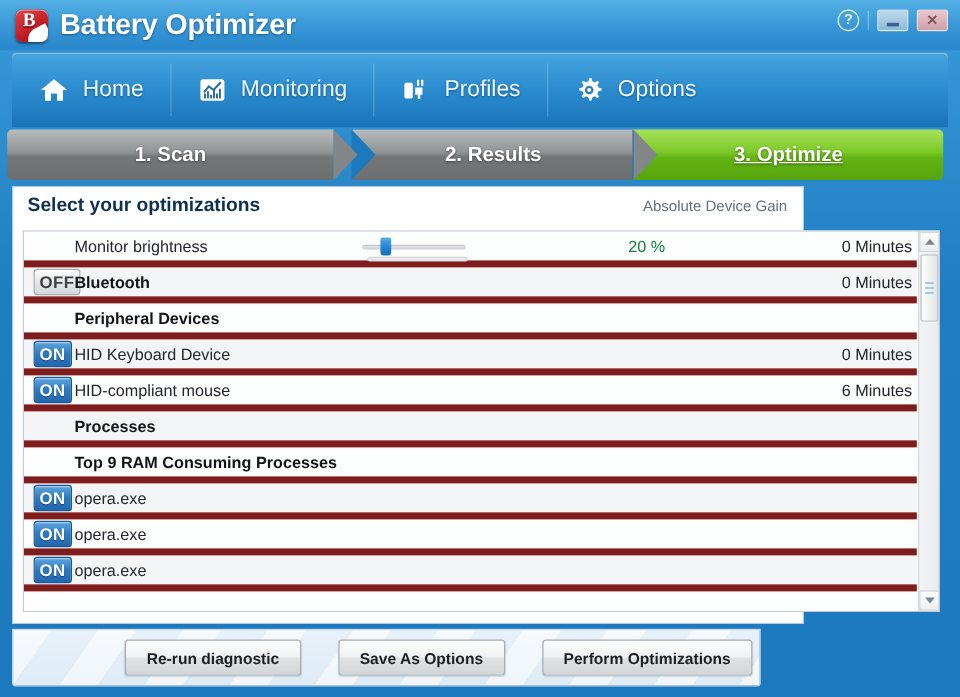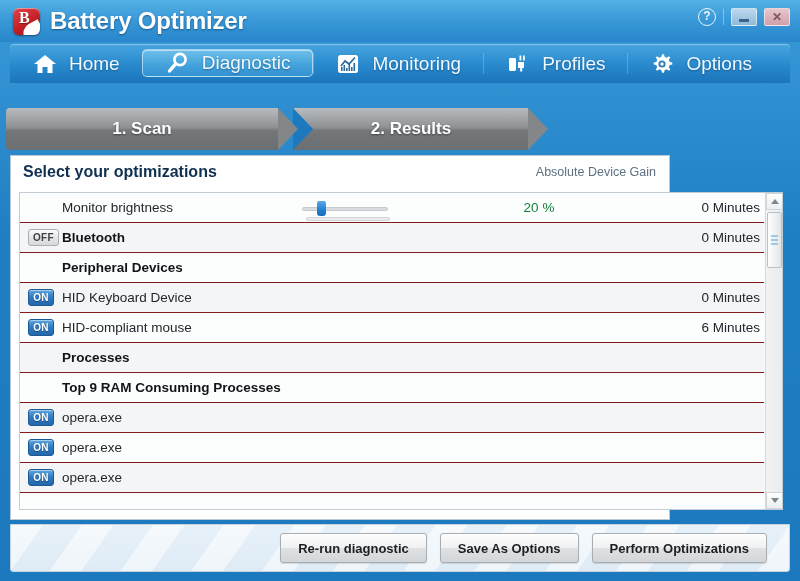--- a/index.html
+++ b/index.html
@@ -78,21 +78,21 @@
     color:#2c5f86; font-size:12px; font-weight:bold;
     cursor:pointer;
   }
   .btn-min { background: linear-gradient(180deg,#bcd9ef,#8fb9d8); }
   .btn-min i { display:block; width:10px; height:3px; background:#39658a; margin-top:7px; }
   .btn-close { background: linear-gradient(180deg,#e7c7cd,#cfa0a8); color:#7e5560; }
 
   
   .nav {
     position: absolute; left: 10px; top: 44px;
-    width: 780px; height: 39px;
+    width: 780px; height: 62px;
     background: linear-gradient(180deg,#47a5de 0%, #2b8ccf 48%, #1b74b9 100%);
     border-radius: 4px 4px 0 0;
     display: flex; align-items: stretch;
     z-index: 4;
     box-shadow: inset 0 1px 0 rgba(255,255,255,.35);
   }
   .navitem {
     display: flex; align-items: center; gap: 11px;
     padding: 0 22px;
     color: #eef8ff; font-size: 19px;
@@ -182,36 +182,36 @@
     position: absolute; left: 8px; top: 36px;
     width: 764px; height: 318px;
     border: 1px solid #c2ccd4;
     background: #fafbfc;
     overflow: hidden;
   }
   .rows { position: absolute; left:0; top:0; right: 18px; bottom:0; }
   .row {
     height: 30px;
     display: flex; align-items: center;
-    border-bottom: 1px solid #7f1d1d;
+    border-bottom: 6px solid #7f1d1d;
     font-size: 13.5px; color: #21262b;
     position: relative;
   }
   .row.alt { background: #f3f5f7; }
   .row.white { background: #fcfdfd; }
   .cell-toggle { width: 42px; padding-left: 8px; flex: 0 0 auto; }
   .cell-label { flex: 1 1 auto; color:#22282d; }
   .cell-label.bold { font-weight: bold; color: #111418; }
   .cell-ctrl { width: 180px; flex: 0 0 auto; display:flex; align-items:center; }
   .cell-pct { width: 130px; flex: 0 0 auto; text-align: center; color:#15803d; }
   .cell-min { width: 160px; flex: 0 0 auto; text-align: right; padding-right: 4px; color:#20262c; }
 
   .badge {
     display: inline-block;
-    font-size: 10px; font-weight: bold; letter-spacing: .3px;
+    font-size: 14px; font-weight: bold; letter-spacing: .3px;
     padding: 2px 4px 2px 4px; min-width: 26px; text-align:center;
     border-radius: 3px; cursor: pointer;
     color: #fff;
   }
   .badge.on {
     background: linear-gradient(180deg,#5ea7de 0%,#2f79c0 50%,#2268ae 100%);
     border: 1px solid #1c5994;
     box-shadow: inset 0 1px 0 rgba(255,255,255,.45);
     text-shadow: 0 1px 1px rgba(0,0,0,.35);
   }
@@ -262,28 +262,28 @@
     display:flex; align-items:center; justify-content:center;
   }
   .vs-thumb i {
     width:7px; height:11px;
     background: repeating-linear-gradient(180deg,#9fc7e6 0 2px, transparent 2px 4px);
   }
 
   
   .footer {
     position: absolute; left: 10px; top: 524px;
-    width: 780px; height: 48px;
+    width: 624px; height: 48px;
     background:
       repeating-linear-gradient(125deg, rgba(255,255,255,.55) 0 26px, rgba(226,238,248,.35) 26px 58px),
       linear-gradient(180deg,#eaf3fa,#dce9f4);
     border: 1px solid #c4d4e0;
     border-radius: 0 0 3px 3px;
     display: flex; align-items: center; justify-content: flex-end;
-    gap: 13px; padding-right: 22px;
+    gap: 31px; padding-right: 6px;
     z-index: 4;
   }
   .fbtn {
     height: 30px; padding: 0 17px;
     background: linear-gradient(180deg,#fdfdfd 0%,#f0f1f2 48%,#dfe1e3 52%,#d3d6d8 100%);
     border: 1px solid #a8adb2; border-radius: 3px;
     font-size: 13px; font-weight: bold; color: #1b2025;
     cursor: pointer;
     box-shadow: inset 0 1px 0 rgba(255,255,255,.85), 0 1px 1px rgba(0,0,0,.12);
     display:flex; align-items:center;
@@ -315,29 +315,20 @@
 
     <div class="navitem">
       <span class="nicon">
         <svg width="26" height="26" viewBox="0 0 26 26">
             <path d="M13 4 L24 13 L20.5 13 L20.5 22 L15.5 22 L15.5 16 L10.5 16 L10.5 22 L5.5 22 L5.5 13 L2 13 Z" fill="#ffffff"></path>
           </svg>
       </span>
       <span>Home</span>
     </div>
 
-    <div class="navitem active">
-      <span class="nicon">
-        <svg width="26" height="26" viewBox="0 0 26 26">
-          <circle cx="15" cy="9.5" r="5.6" fill="none" stroke="#ffffff" stroke-width="2.6"></circle>
-          <line x1="10.6" y1="13.8" x2="4.5" y2="21" stroke="#ffffff" stroke-width="3.4" stroke-linecap="round"></line>
-        </svg>
-      </span>
-      <span>Diagnostic</span>
-    </div>
 
     <div class="navitem">
       <span class="nicon">
         <svg width="26" height="26" viewBox="0 0 26 26">
           <rect x="3" y="4" width="20" height="18" rx="2.5" fill="#ffffff"></rect>
           <polyline points="6,15 10,10 14,13 20,6.5" fill="none" stroke="#2b6a9c" stroke-width="1.7"></polyline>
           <g fill="#2b6a9c">
             <rect x="6" y="16" width="1.6" height="4"></rect>
               <rect x="8.5" y="14" width="1.6" height="6"></rect>
             <rect x="11" y="17" width="1.6" height="3"></rect>
@@ -378,20 +369,24 @@
   <div class="stepbar">
     <div class="step s1">
       <span>1. Scan</span>
       <div class="arrow"></div>
     </div>
     <div class="step s2">
       <div class="notch"></div>
       <span>2. Results</span>
       <div class="arrow"></div>
     </div>
+    <div class="step s3">
+      <div class="notch"></div>
+      <span>3. Optimize</span>
+    </div>
   </div>
 
   <div class="panel">
     <div class="panel-head">
       <div class="panel-title">Select your optimizations</div>
       <div class="panel-sub">Absolute Device Gain</div>
     </div>
 
     <div class="listbox">
       <div class="rows">

